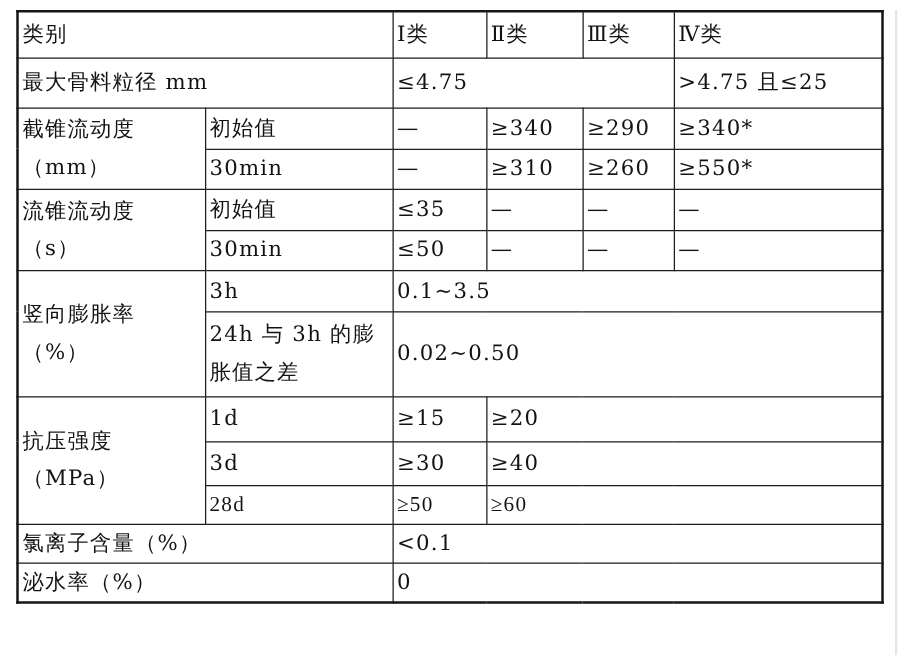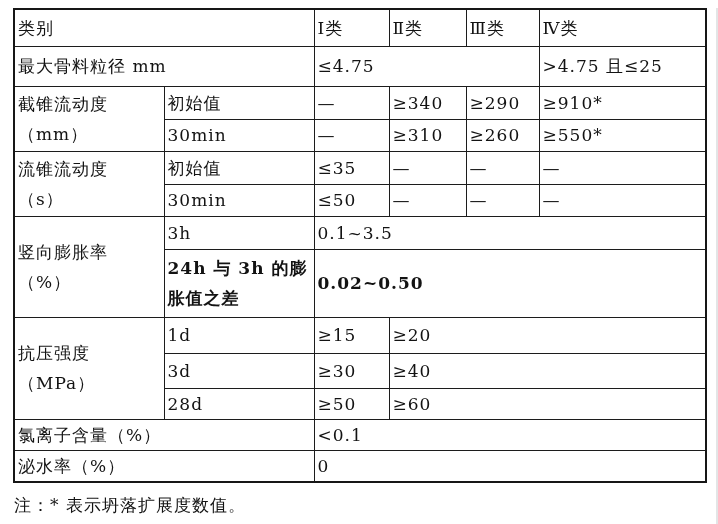--- a/index.html
+++ b/index.html
@@ -38,24 +38,24 @@
     overflow: hidden;
   }
   
   table.spec tr:nth-child(1)  { height: 37px; }
   table.spec tr:nth-child(2)  { height: 40px; margin-top: 28px; }
   table.spec tr:nth-child(3)  { height: 33px; margin-top: 12px; }
   table.spec tr:nth-child(4)  { height: 32px; }
   table.spec tr:nth-child(5)  { height: 33px; }
   table.spec tr:nth-child(6)  { height: 32px; }
   table.spec tr:nth-child(7)  { height: 33px; }
-  table.spec tr:nth-child(8)  { height: 68px; font-weight: bold; }
+  table.spec tr:nth-child(8)  { height: 68px; }
   table.spec tr:nth-child(9)  { height: 36px; }
   table.spec tr:nth-child(10) { height: 35px; margin-top: 20px; }
-  table.spec tr:nth-child(11) { height: 31px; }
+  table.spec tr:nth-child(11) { height: 31px; font-family: Liberation Serif, serif; }
   table.spec tr:nth-child(12) { height: 31px; }
   table.spec tr:nth-child(13) { height: 24px; }
   .note {
     margin: 11px 0 0 14px;
     font-size: 17px;
     letter-spacing: 1px;
     line-height: 22px;
   }
 </style>
 </head>
@@ -85,21 +85,21 @@
           <td colspan="2">最大骨料粒径 mm</td>
           <td colspan="3">≤4.75</td>
           <td>&gt;4.75 且≤25</td>
         </tr>
         <tr>
           <td rowspan="2">截锥流动度<br>（mm）</td>
           <td>初始值</td>
           <td>—</td>
           <td>≥340</td>
           <td>≥290</td>
-          <td>≥910*</td>
+          <td>≥340*</td>
         </tr>
         <tr>
           <td>30min</td>
           <td>—</td>
           <td>≥310</td>
           <td>≥260</td>
           <td>≥550*</td>
         </tr>
         <tr>
           <td rowspan="2">流锥流动度<br>（s）</td>
@@ -145,15 +145,14 @@
           <td colspan="2">氯离子含量（%）</td>
           <td colspan="4">&lt;0.1</td>
         </tr>
         <tr>
           <td colspan="2">泌水率（%）</td>
           <td colspan="4">0</td>
         </tr>
       </tbody>
   </table>
 
-  <div class="note">注：* 表示坍落扩展度数值。</div>
 
 </div>
 
 </body></html>

